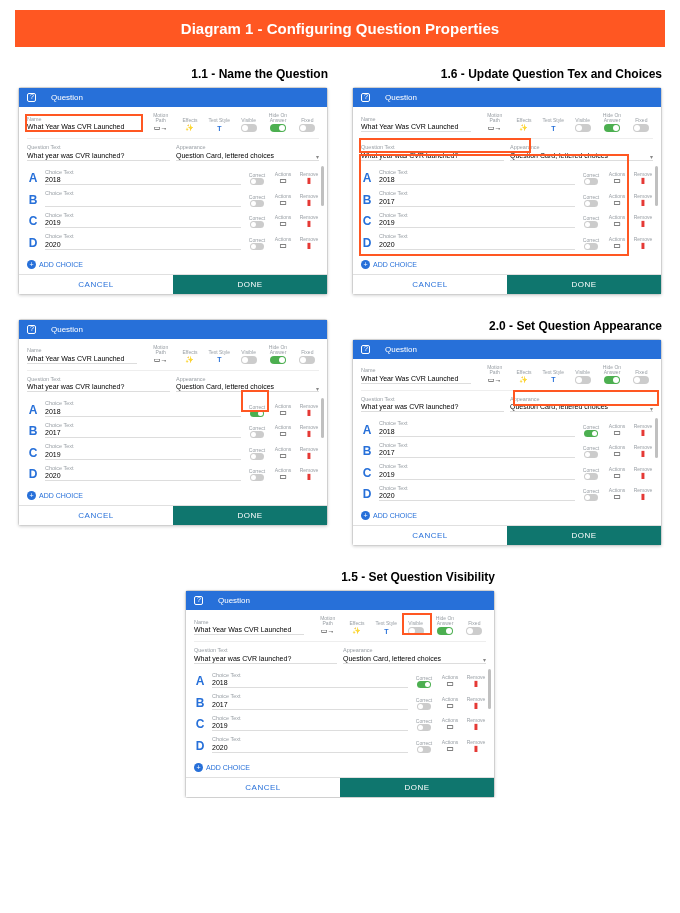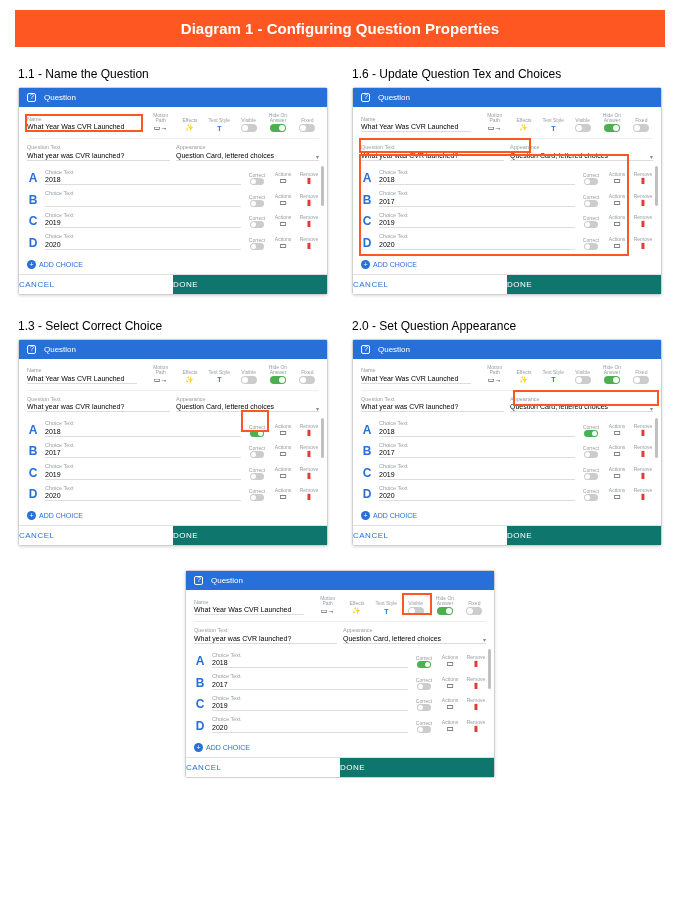--- a/index.html
+++ b/index.html
@@ -1,23 +1,23 @@
 <!DOCTYPE html>
 <html><head>
 <meta charset="utf-8">
 <style>
 *{box-sizing:border-box;margin:0;padding:0;font-family:Arial,Helvetica,sans-serif}
 body{background:#fff;width:680px;margin:0 auto}
 .banner{background:#ff5722;color:#fff;text-align:center;font-weight:bold;font-size:15px;padding:10px 18px;margin:10px 15px 20px}
 .grid{display:flex;flex-wrap:wrap;justify-content:center;gap:24px 24px;padding:0 15px}
 .cell{width:310px}
 .cell.full{width:310px;margin:0 auto}
-.caption{font-size:12px;font-weight:normal;text-align:left;margin-bottom:6px}
+.caption{font-size:12px;font-weight:bold;text-align:right;margin-bottom:6px}
 .panel{border:1px solid #d0d0d0;border-radius:3px;background:#fff;box-shadow:0 1px 3px rgba(0,0,0,.15);font-size:7px;position:relative}
-.ph{background:#2770d9;color:#fff;padding:5px 8px;font-size:8px;display:flex;align-items:center;gap:8px}
+.ph{background:#2770d9;color:#fff;padding:5px 8px;font-size:8px;display:flex;align-items:center;gap:15px}
 .ph .qicon{width:9px;height:9px;border:1px solid #fff;border-radius:2px;position:relative}
 .ph .qicon::after{content:"?";position:absolute;left:2px;top:-1px;font-size:7px}
 .toprow{display:flex;align-items:flex-end;gap:6px;padding:6px 8px 4px}
 .fld{display:flex;flex-direction:column}
 .lbl{color:#9aa0a6;font-size:5.5px;line-height:1}
 .val{font-size:7px;border-bottom:1px solid #ddd;padding:1px 0;white-space:nowrap}
 .namebox{flex:0 0 110px}
 .spacer{flex:1}
 .tool{display:flex;flex-direction:column;align-items:center;gap:1px;width:26px}
 .tool .lbl{font-size:5px;text-align:center}
@@ -40,21 +40,21 @@
 .clbl{color:#9aa0a6;font-size:5px}
 .minitog{width:14px;height:7px;border-radius:4px;background:#ccc;position:relative}
 .minitog::after{content:"";position:absolute;width:5px;height:5px;border-radius:50%;background:#fff;top:1px;left:1px}
 .minitog.on{background:#4caf50}
 .minitog.on::after{left:8px}
 .acticon{width:10px;height:8px;font-size:8px;line-height:8px;text-align:center}
 .trash{color:#e53935;font-size:8px}
 .addrow{display:flex;align-items:center;gap:3px;padding:3px 8px;color:#2770d9;font-size:7px}
 .addrow .plus{width:9px;height:9px;border-radius:50%;background:#2770d9;color:#fff;font-size:7px;line-height:9px;text-align:center}
 .btns{display:flex;border-top:1px solid #e0e0e0;margin-top:2px}
-.btn{flex:1;padding:5px 0;font-size:8px;letter-spacing:.5px}
+.btn{flex:1;text-align:center;padding:5px 0;font-size:8px;letter-spacing:.5px}
 .btn.cancel{color:#2770d9;background:#fff}
 .btn.done{color:#fff;background:#0f766e}
 .hl{border:2px solid #ff5722;position:absolute;pointer-events:none}
 .scroll{position:absolute;right:3px;width:3px;background:#c0c0c0;border-radius:2px}
 </style>
 </head>
 <body>
 
 <div class="banner">Diagram 1 - Configuring Question Properties</div>
 
@@ -335,21 +335,20 @@
           <div class="btn cancel">CANCEL</div>
           <div class="btn done">DONE</div>
         </div>
         <div class="scroll" style="top:78px;height:40px"></div>
         <div class="hl" style="left:6px;top:50px;width:172px;height:15px"></div>
         <div class="hl" style="left:6px;top:66px;width:270px;height:102px"></div>
       </div>
   </div>
 
   <div class="cell">
-    <div class="caption">1.3 - Select Correct Choice</div>
     <div class="panel">
         <div class="ph">
           <span class="qicon"></span>
           <span>Question</span>
         </div>
         <div class="toprow">
           <div class="fld namebox">
             <span class="lbl">Name</span>
             <span class="val">What Year Was CVR Launched</span>
           </div>
@@ -615,20 +614,21 @@
         <div class="btns">
           <div class="btn cancel">CANCEL</div>
           <div class="btn done">DONE</div>
         </div>
         <div class="scroll" style="top:78px;height:40px"></div>
         <div class="hl" style="left:160px;top:50px;width:146px;height:16px"></div>
       </div>
   </div>
 
   <div class="cell full">
+    <div class="caption">1.5 - Set Question Visibility</div>
     <div class="panel">
         <div class="ph">
           <span class="qicon"></span>
           <span>Question</span>
         </div>
         <div class="toprow">
           <div class="fld namebox">
             <span class="lbl">Name</span>
             <span class="val">What Year Was CVR Launched</span>
           </div>

